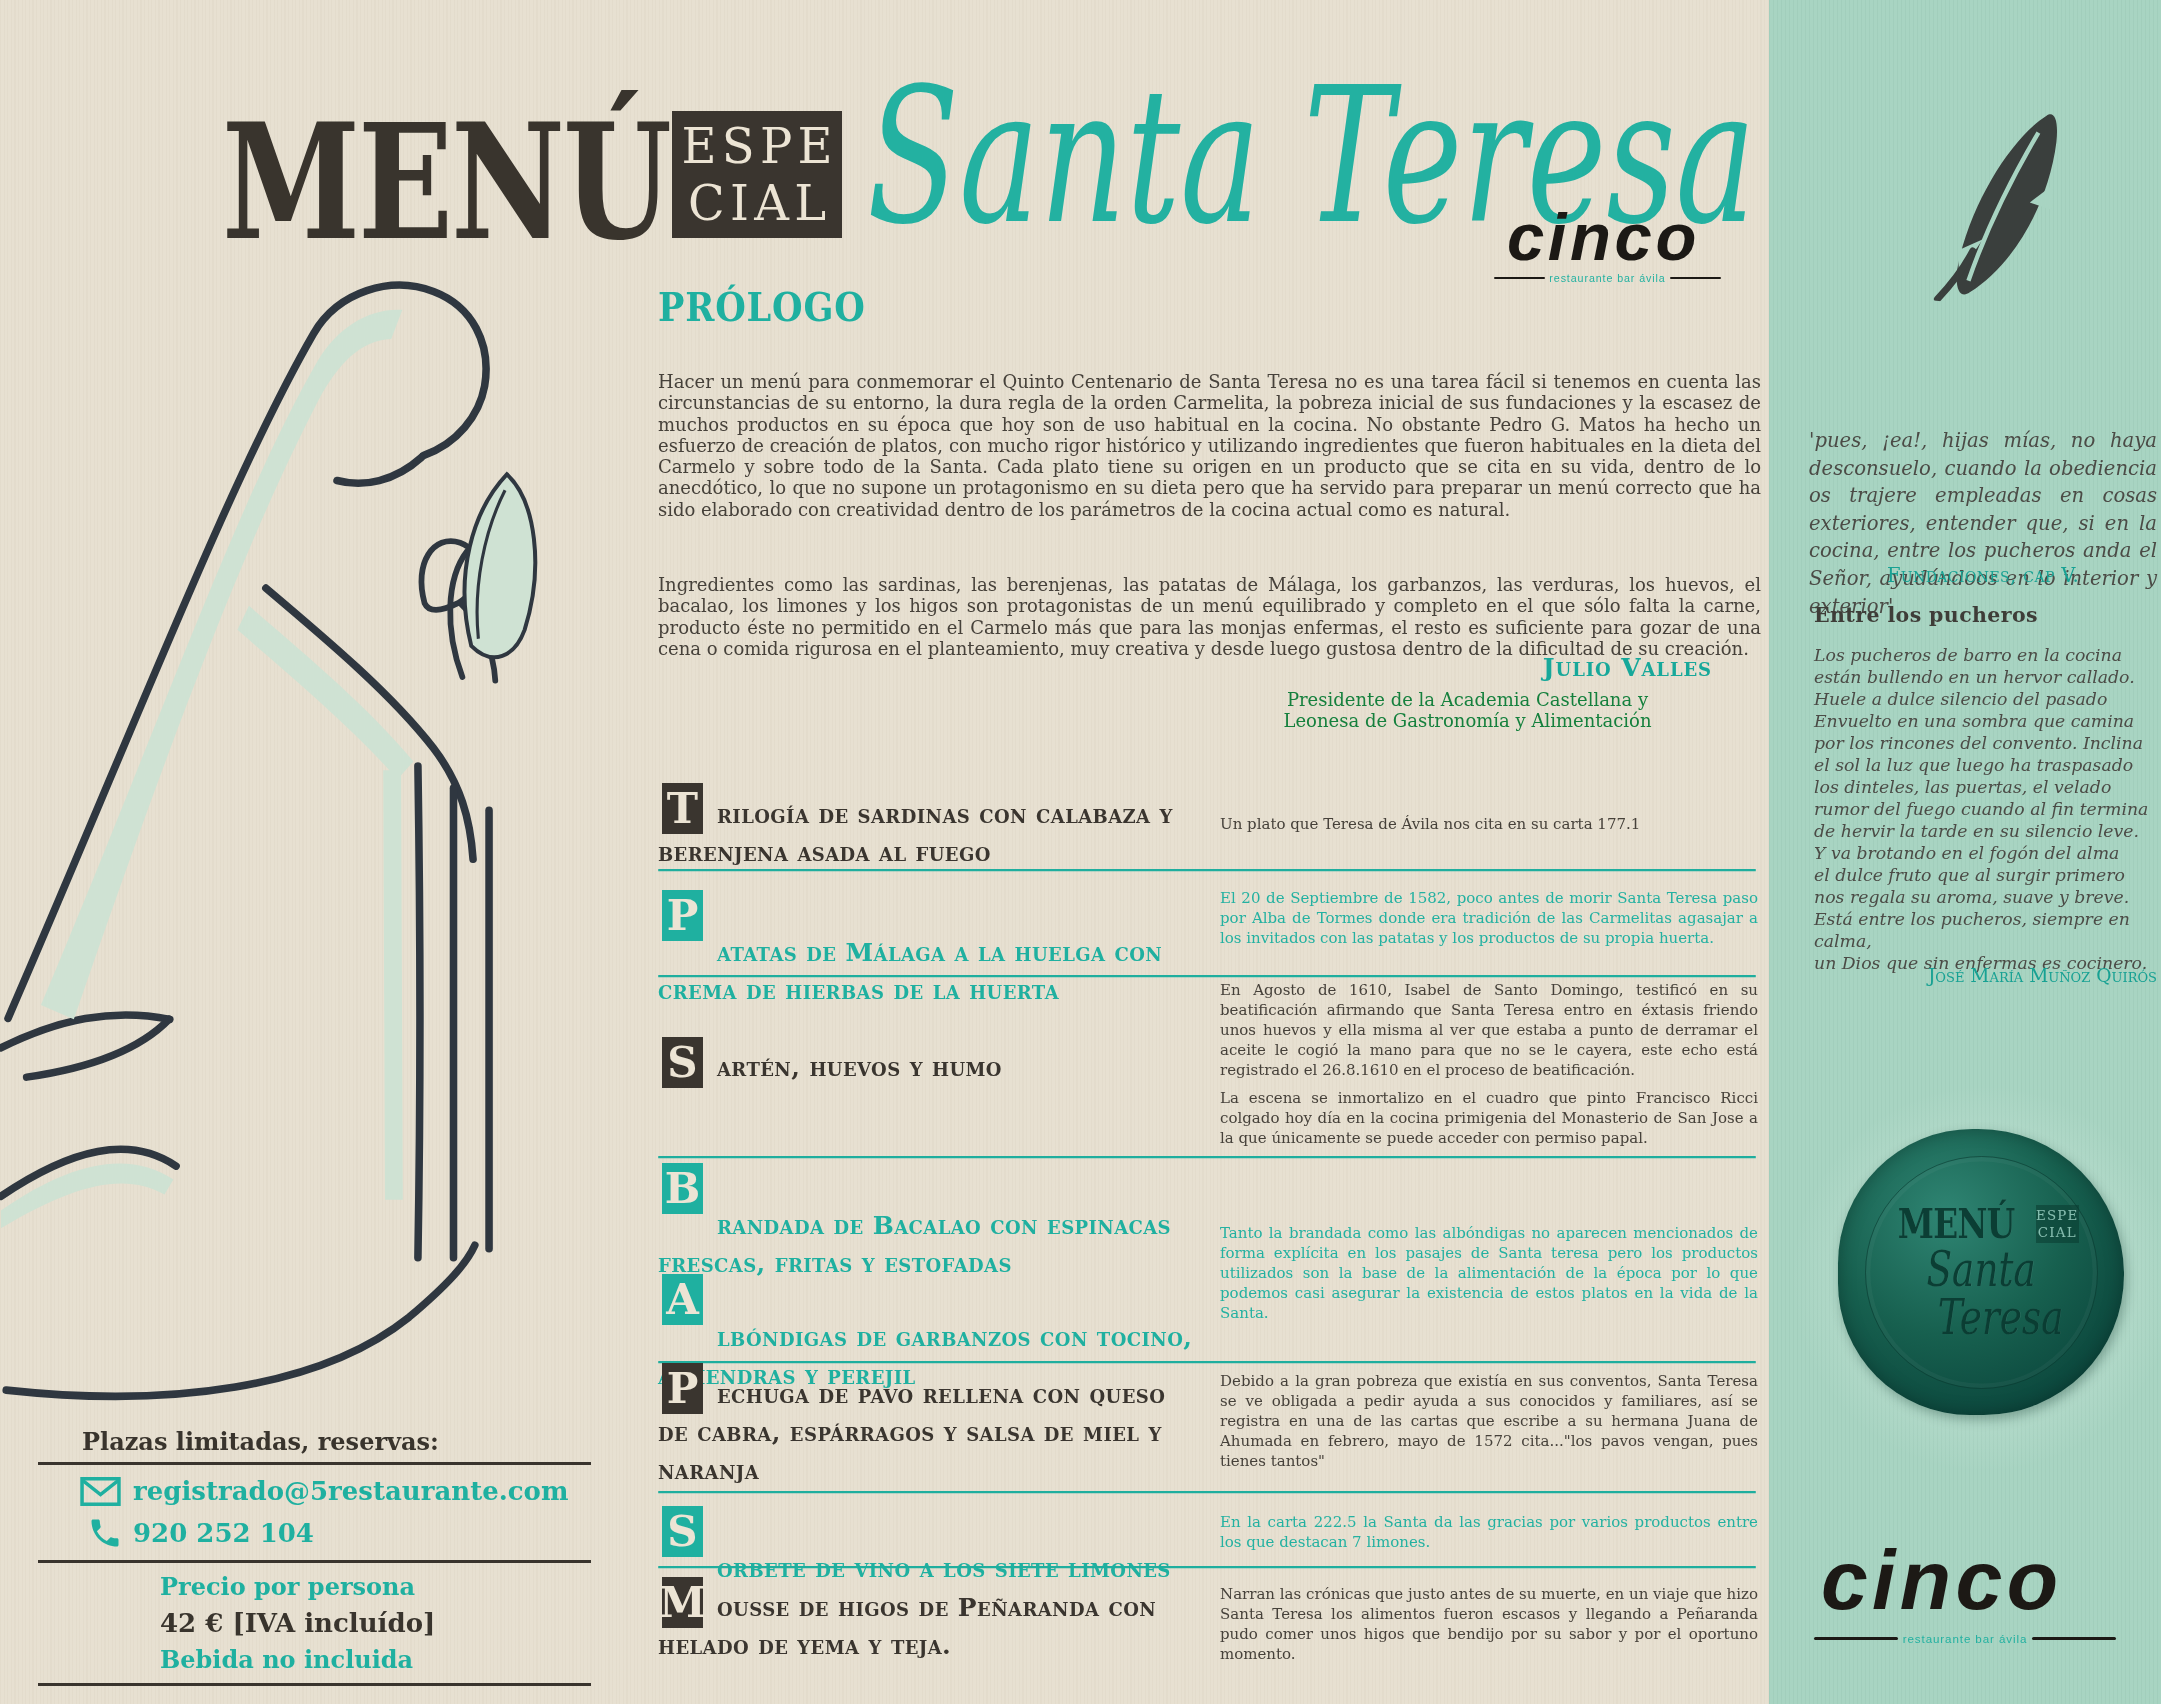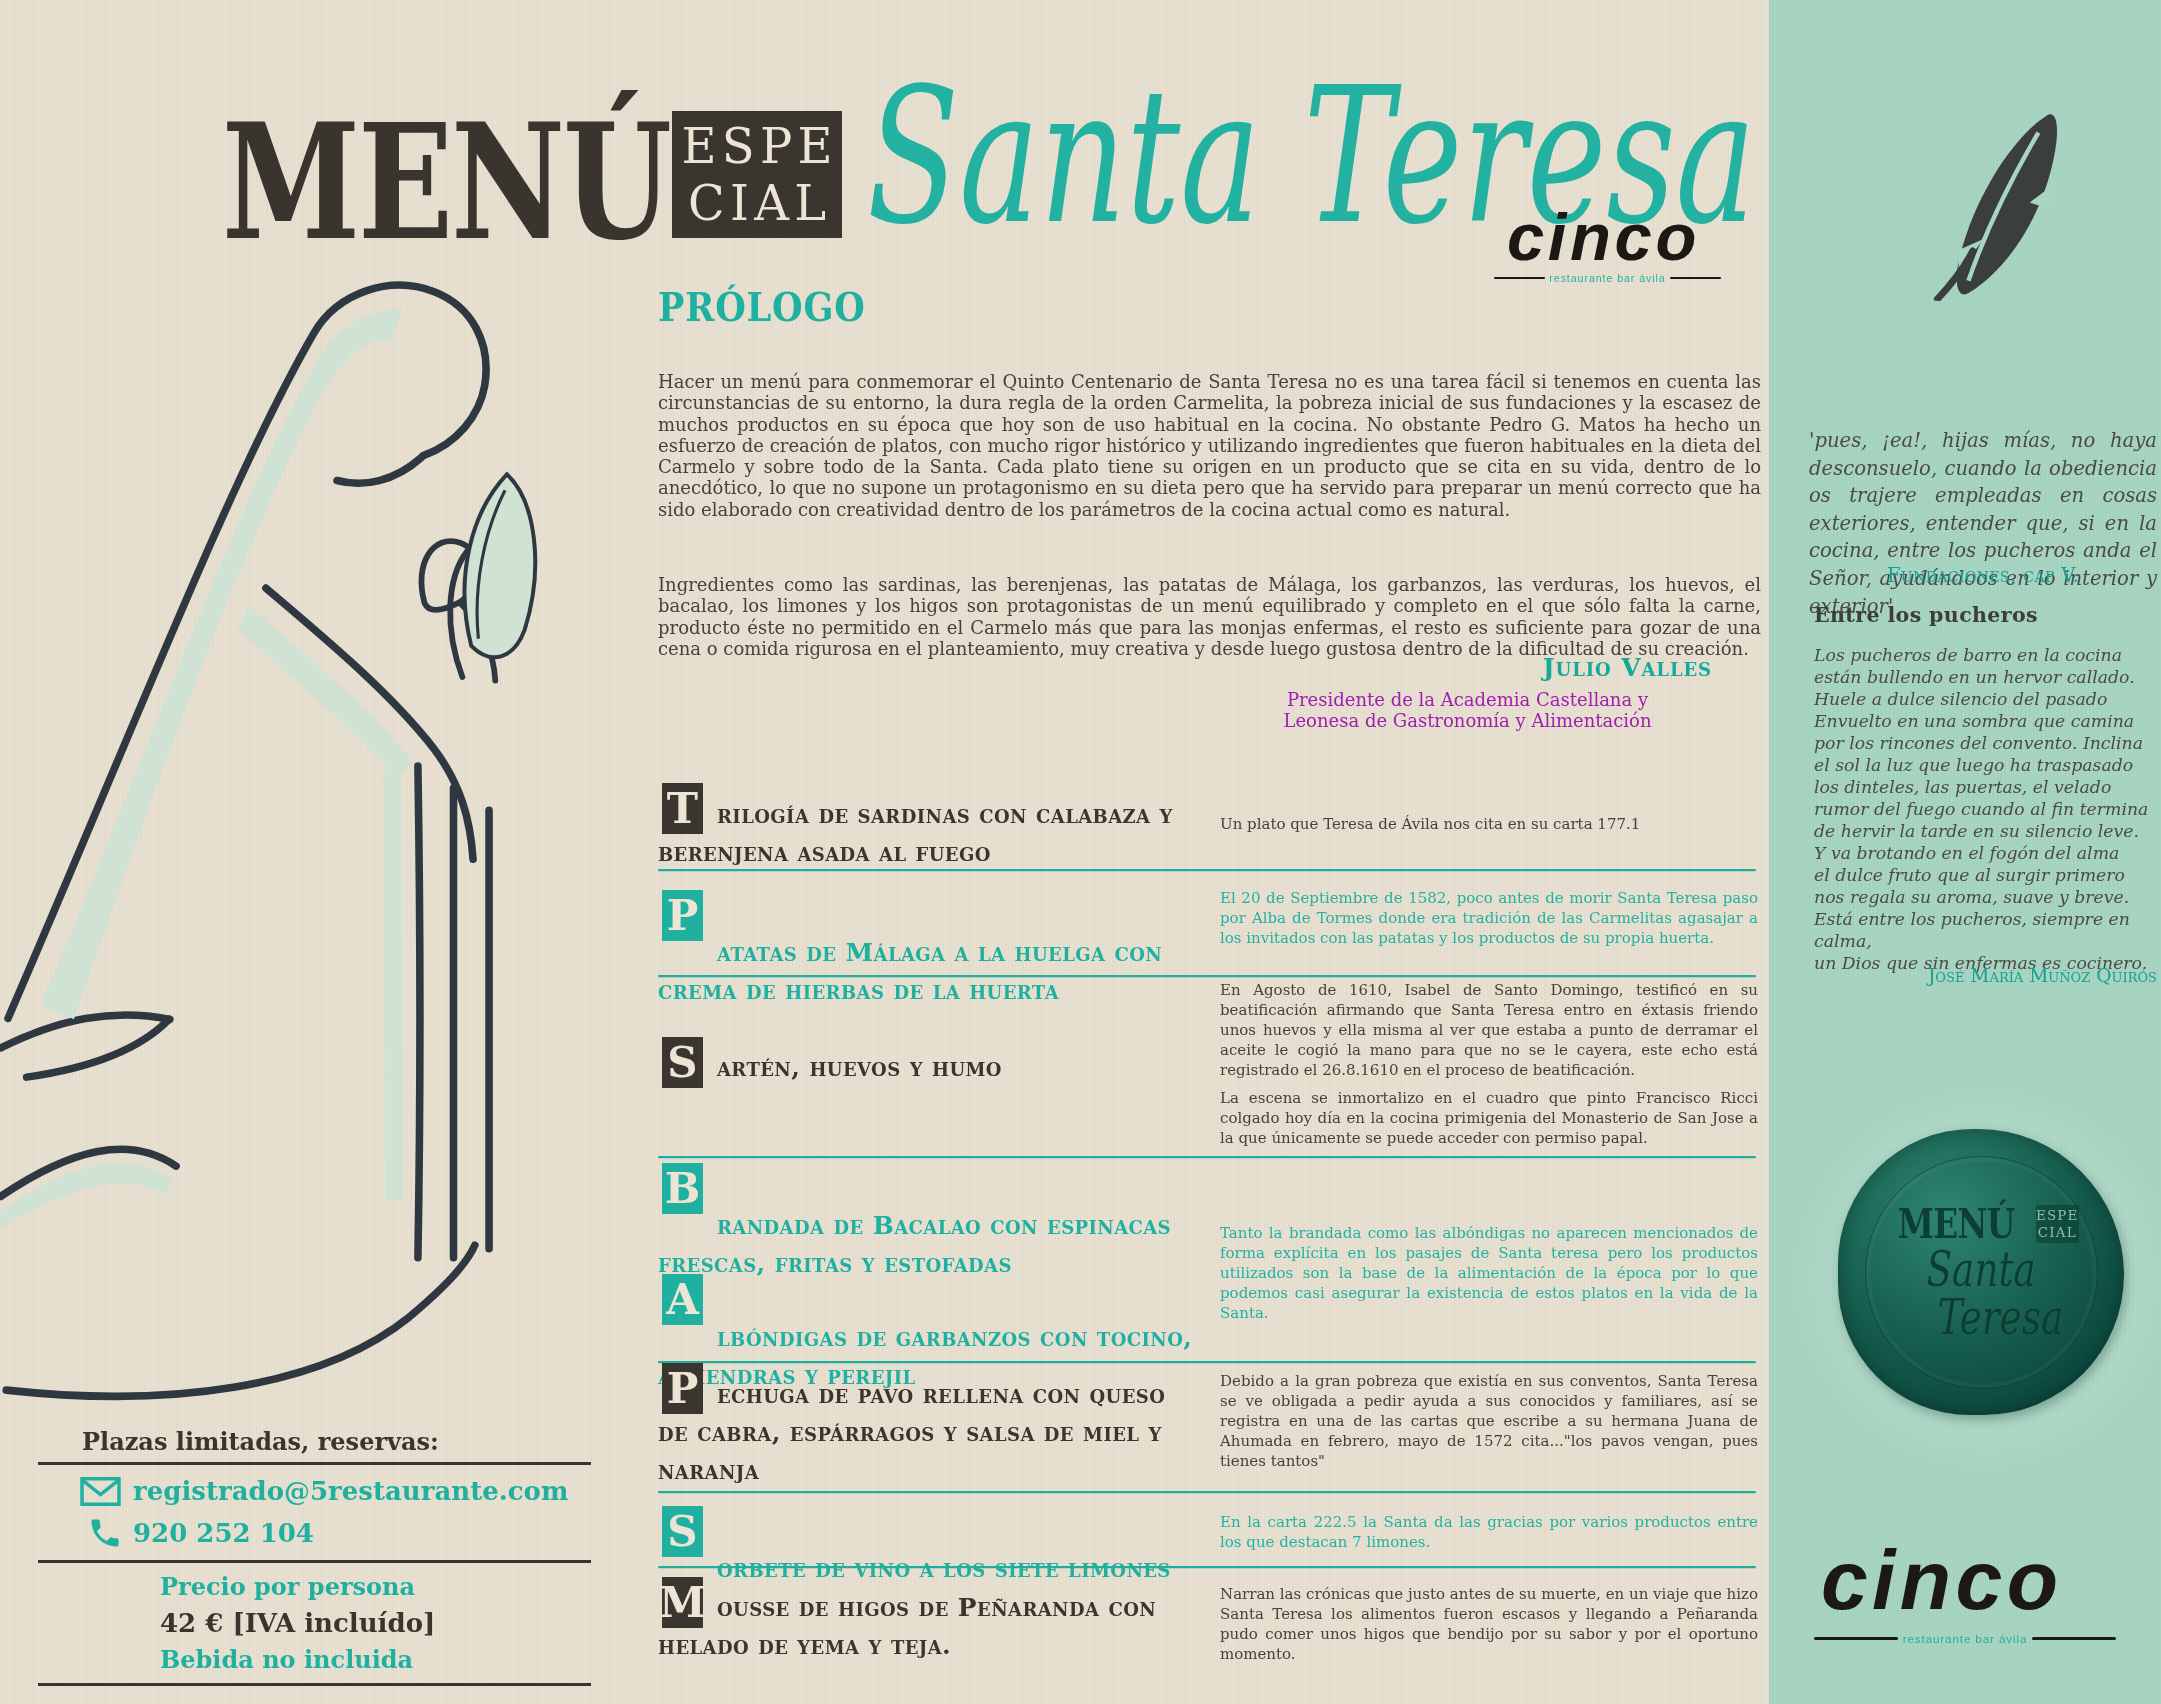--- a/index.html
+++ b/index.html
@@ -21,21 +21,21 @@
   .brand-top{left:1507px;top:201px;font:italic bold 67px/71px "Liberation Sans", sans-serif;
     color:#1c1915;letter-spacing:3.6px;}
   .brand-row{left:1494px;top:272px;width:227px;display:flex;align-items:center;gap:4.4px;}
   .brand-row .seg{flex:1;height:2.7px;background:#1c1915;border-radius:1.3px;}
   .brand-row .tag{font:10.7px "Liberation Sans", sans-serif;color:#23b1a1;letter-spacing:0.9px;white-space:nowrap;}
   
   .prologo{left:658px;top:287px;font:bold 39px/41px "DejaVu Serif", serif;color:#1fb0a0;
     letter-spacing:0.9px;transform:scaleX(.9);transform-origin:left top;}
   .bodytext{left:658px;width:1103px;font:18px/21.3px "DejaVu Serif", serif;color:#46413a;text-align:justify;}
   .sig{width:489px;text-align:right;color:#17a89a;font:bold 25px/27px "DejaVu Serif", serif;font-variant:small-caps;letter-spacing:0.9px;}
-  .sig-role{width:489px;text-align:center;color:#a21caf;font:18px/20.5px "DejaVu Serif", serif;}
+  .sig-role{width:489px;text-align:center;color:#15803d;font:18px/20.5px "DejaVu Serif", serif;}
   
   .item-title{left:658px;width:542px;font:bold 25px/38px "DejaVu Serif", serif;
     font-variant:small-caps;letter-spacing:0.4px;text-indent:59px;}
   .item-title.dark{color:#3a352f;} .item-title.teal{color:#1fb0a0;margin-top:32px;}
   .initial-box{left:662px;width:41px;height:51px;display:flex;align-items:center;justify-content:center;
     font:bold 42px/42px "DejaVu Serif", serif;color:#ece4d4;}
   .initial-box.dark{background:#3a352f;} .initial-box.teal{background:#1fb0a0;}
   .note{left:1220px;width:538px;font:15px/20px "DejaVu Serif", serif;text-align:justify;}
   .note.dark{color:#46413a;} .note.teal{color:#23b1a1;}
   .divider{left:658px;width:1098px;height:2.2px;background:#1fae9e;border-radius:1.3px;

